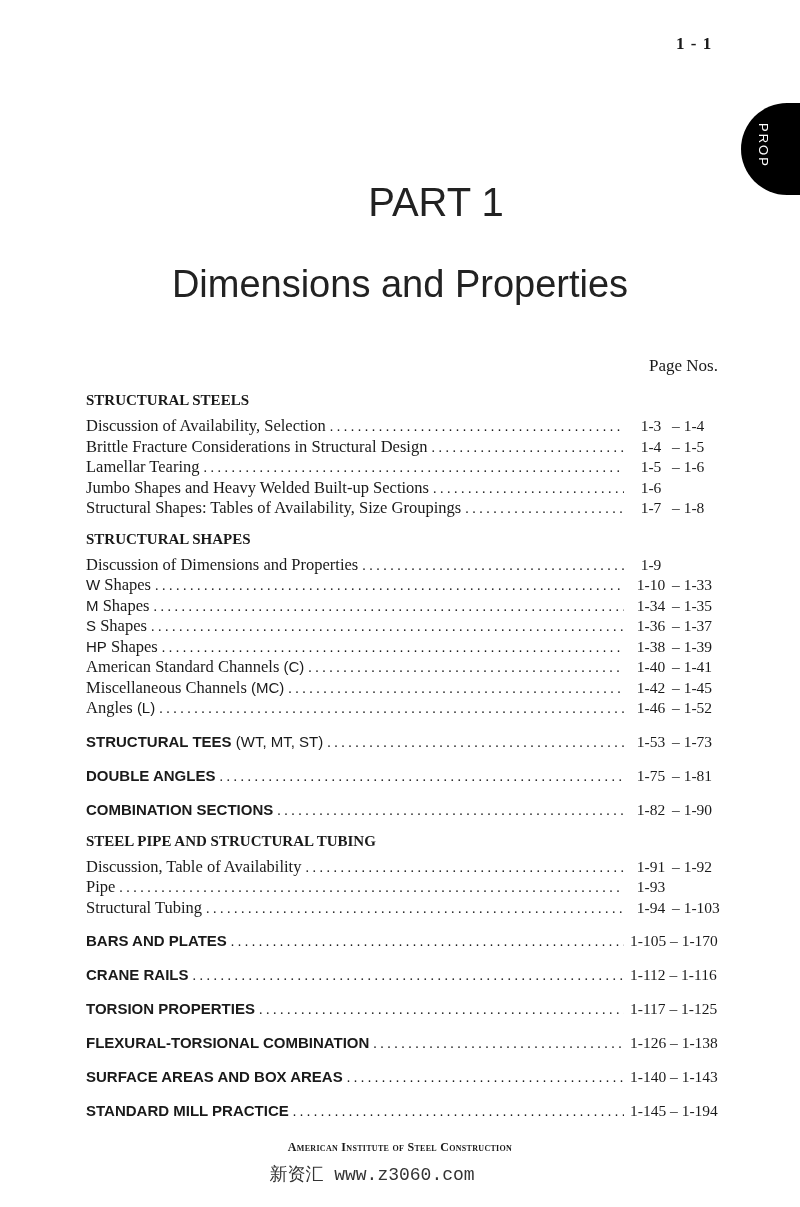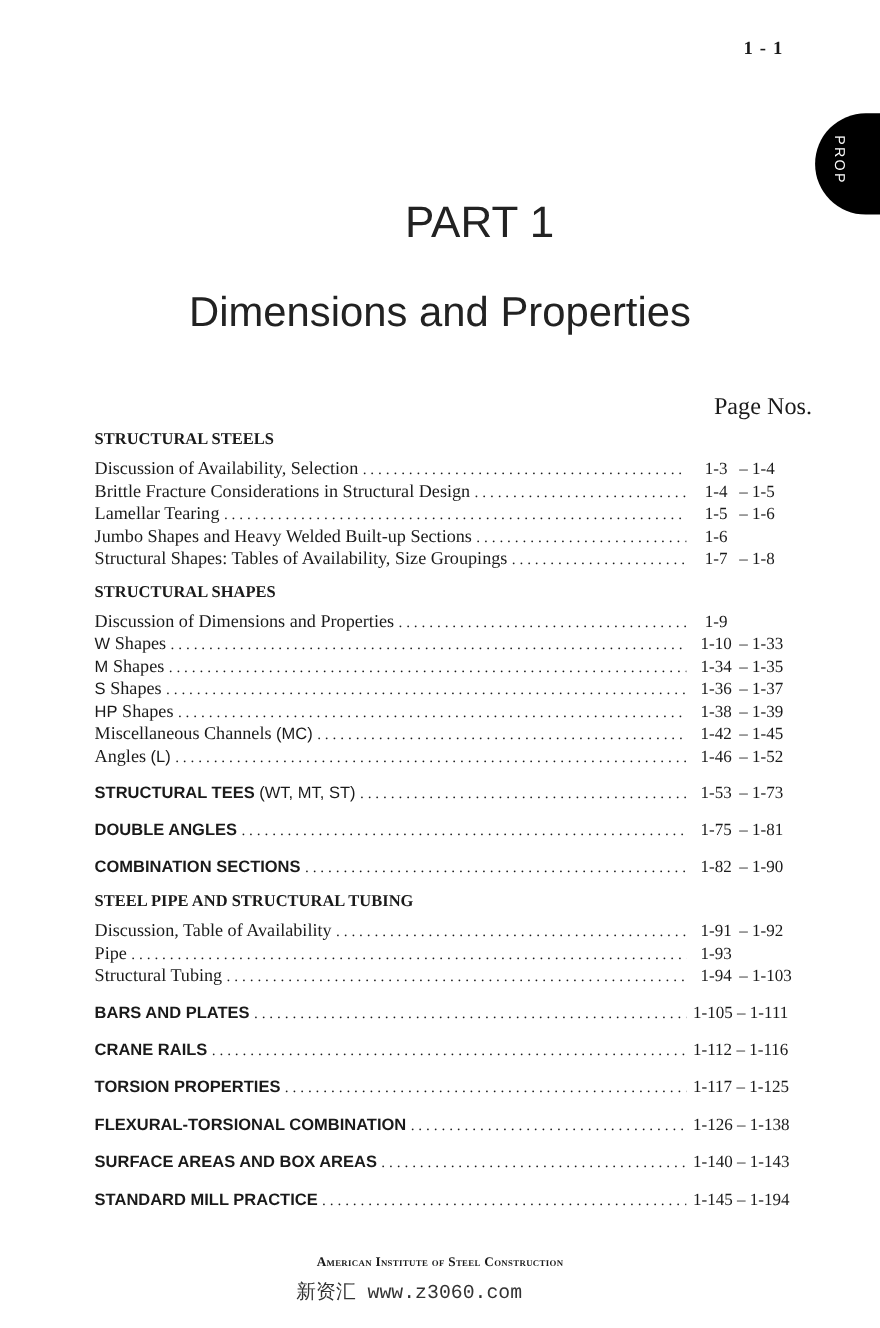--- a/index.html
+++ b/index.html
@@ -2,21 +2,21 @@
 <html><head>
 <meta charset="utf-8">
 <style>
   html, body { margin: 0; padding: 0; background: #ffffff; }
   body { width: 800px; height: 1207px; position: relative; overflow: hidden; color: #1a1a1a; }
   .page-num { position: absolute; left: 676px; top: 34px; font-family: "Liberation Serif", serif; font-size: 17px; font-weight: bold; letter-spacing: 1px; }
   .thumb-tab { position: absolute; left: 741px; top: 103px; width: 60px; height: 92px; background: #000; border-radius: 46px 0 0 46px; overflow: hidden; }
   .thumb-tab span { position: absolute; left: 30px; top: 20px; width: 60px; transform: rotate(90deg); transform-origin: left top; color: #fff; font-family: "Liberation Sans", sans-serif; font-size: 13px; letter-spacing: 2px; white-space: nowrap; }
   .title-part { position: absolute; left: 0; width: 800px; top: 180px; text-align: center; font-family: "Liberation Sans", sans-serif; font-size: 40px; color: #222; padding-left: 36px; }
   .title-sub { position: absolute; left: 0; width: 800px; top: 231px; text-align: center; font-family: "Liberation Sans", sans-serif; font-size: 38px; color: #222; margin-top: 32px; }
-  .pagenos { position: absolute; left: 649px; top: 356px; font-family: "Liberation Serif", serif; font-size: 22px; }
+  .pagenos { position: absolute; left: 649px; top: 356px; font-family: "Liberation Serif", serif; font-size: 17px; }
   .toc { position: absolute; left: 86px; top: 390px; width: 644px; }
   .sec-head { font-family: Liberation Serif, serif; font-weight: bold; font-size: 15px; height: 20px; line-height: 20px; margin-bottom: 6px; }
   .group { margin-bottom: 10px; }
   .row { display: flex; align-items: baseline; height: 20.5px; line-height: 20.5px; font-family: "Liberation Serif", serif; font-size: 16.5px; }
   .row .label { white-space: nowrap; }
   .row .label .sans { font-family: "Liberation Sans", sans-serif; font-size: 15px; }
   .row .dots { flex: 1; overflow: hidden; white-space: nowrap; margin: 0 6px 0 4px; letter-spacing: 3.2px; font-size: 14px; }
   .row .dots::before { content: ". . . . . . . . . . . . . . . . . . . . . . . . . . . . . . . . . . . . . . . . . . . . . . . . . . . . . . . . . . . . . . . . . . . . . . . . . . . . . . . . . . . . . . . ."; letter-spacing: 0; }
   .row .pages { width: 100px; flex: none; white-space: nowrap; font-size: 15.5px; display: flex; }
   .row .pages .p1 { width: 42px; display: inline-block; text-align: center; }
@@ -122,20 +122,28 @@
       </div>
     <div class="row">
         <span class="label"><span class="sans">HP</span><span> Shapes</span></span>
         <span class="dots"></span>
         <span class="pages">
           <span class="p1">1-38</span>
           <span class="p2">– 1-39</span>
         </span>
       </div>
     <div class="row">
+        <span class="label"><span>American Standard Channels </span><span class="sans">(C)</span></span>
+        <span class="dots"></span>
+        <span class="pages">
+          <span class="p1">1-40</span>
+          <span class="p2">– 1-41</span>
+        </span>
+      </div>
+    <div class="row">
         <span class="label"><span>Miscellaneous Channels </span><span class="sans">(MC)</span></span>
         <span class="dots"></span>
         <span class="pages">
           <span class="p1">1-42</span>
           <span class="p2">– 1-45</span>
         </span>
       </div>
     <div class="row">
         <span class="label"><span>Angles </span><span class="sans">(L)</span></span>
         <span class="dots"></span>
@@ -195,21 +203,21 @@
         <span class="pages">
           <span class="p1">1-94</span>
           <span class="p2">– 1-103</span>
         </span>
       </div>
   </div>
 
   <div class="row headrow">
       <span class="label">BARS AND PLATES</span>
       <span class="dots"></span>
-      <span class="pages">1-105 – 1-111</span>
+      <span class="pages">1-105 – 1-170</span>
     </div>
   <div class="row headrow">
       <span class="label">CRANE RAILS</span>
       <span class="dots"></span>
       <span class="pages">1-112 – 1-116</span>
     </div>
   <div class="row headrow">
       <span class="label">TORSION PROPERTIES</span>
       <span class="dots"></span>
       <span class="pages">1-117 – 1-125</span>

